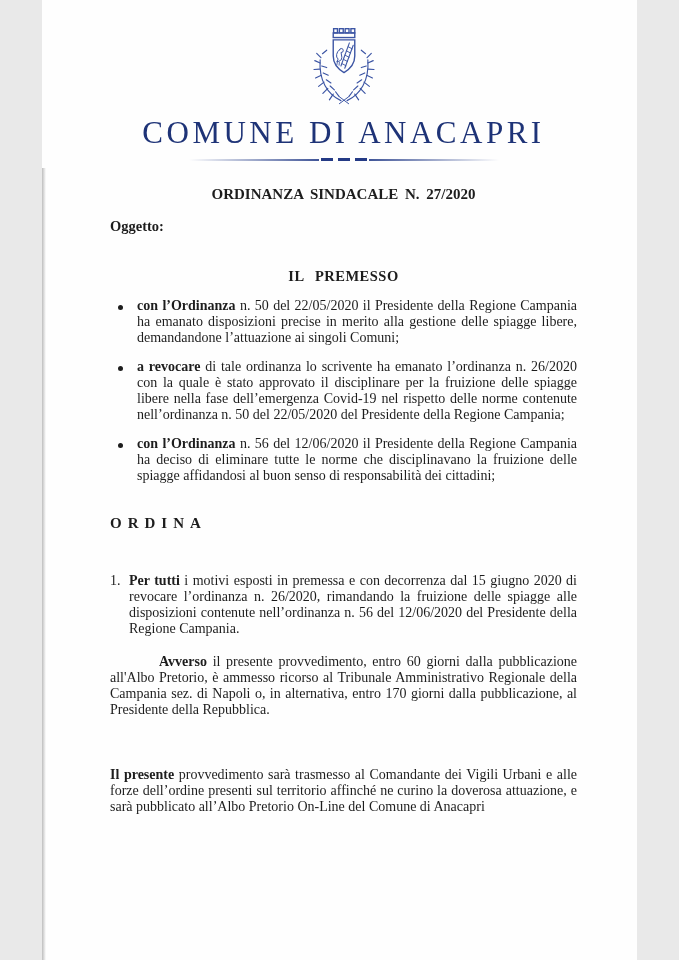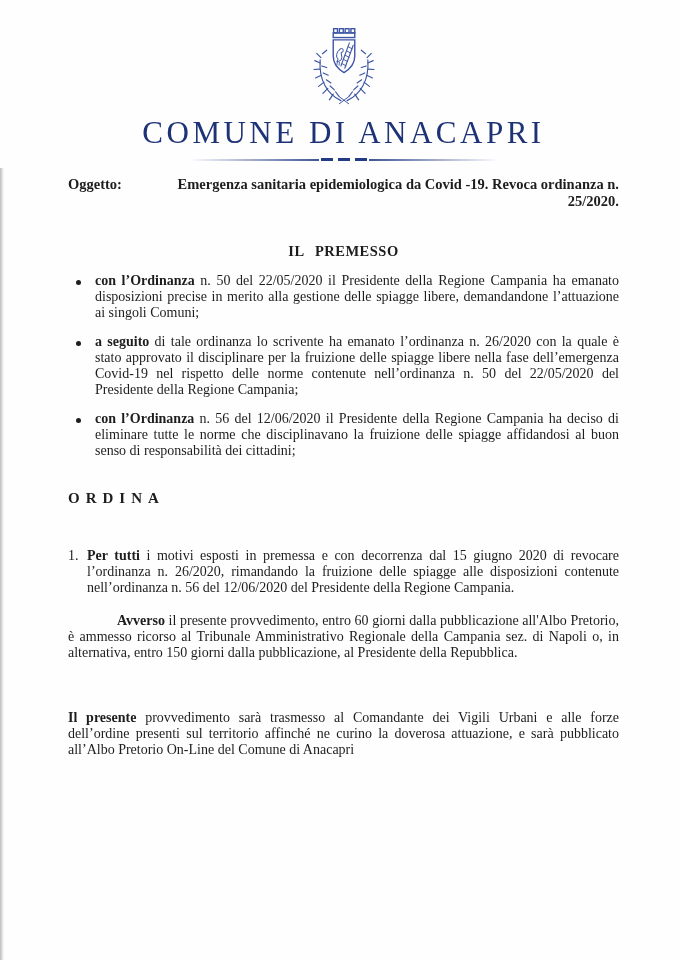--- a/index.html
+++ b/index.html
@@ -1,19 +1,19 @@
 <!DOCTYPE html>
 <html lang="it"><head>
 <meta charset="utf-8">
 <style>
   * { margin: 0; padding: 0; box-sizing: border-box; }
   html, body { background: #e9e9e9; }
   .page {
     position: relative;
-    width: 679px;
+    width: 595px;
     height: 960px;
     margin: 0 auto;
     background: #fefefe;
     font-family: "Liberation Serif", "DejaVu Serif", serif;
     color: #1d1d1d;
     overflow: hidden;
   }
   .scan-edge {
     position: absolute;
     left: 0; top: 168px; bottom: 0;
@@ -161,57 +161,57 @@
         <span class="taper"></span>
         <span class="dashes">
             <i></i>
             <i></i>
             <i></i>
           </span>
         <span class="taper right"></span>
       </div>
     </div>
 
+    <div class="ord-title">ORDINANZA SINDACALE N. 27/2020</div>
 
     <div class="subject-row">
       <span class="subject-label">Oggetto:</span>
-      <span class="subject-text">Emergenza sanitaria epidemiologica da Covid -19. Revoca ordinanza n. 25/2020.</span>
     </div>
 
     <div class="issuer-heading">IL PREMESSO</div>
 
 
     <ul class="premises">
       <li class="body-text">
         <span class="bullet"></span>
         <strong>con l’Ordinanza</strong><span> n. 50 del 22/05/2020 il Presidente della Regione Campania ha emanato disposizioni precise in merito alla gestione delle spiagge libere, demandandone l’attuazione ai singoli Comuni;</span>
       </li>
       <li class="body-text">
         <span class="bullet"></span>
-        <strong>a seguito</strong><span> di tale ordinanza lo scrivente ha emanato l’ordinanza n. 26/2020 con la quale è stato approvato il disciplinare per la fruizione delle spiagge libere nella fase dell’emergenza Covid-19 nel rispetto delle norme contenute nell’ordinanza n. 50 del 22/05/2020 del Presidente della Regione Campania;</span>
+        <strong>a revocare</strong><span> di tale ordinanza lo scrivente ha emanato l’ordinanza n. 26/2020 con la quale è stato approvato il disciplinare per la fruizione delle spiagge libere nella fase dell’emergenza Covid-19 nel rispetto delle norme contenute nell’ordinanza n. 50 del 22/05/2020 del Presidente della Regione Campania;</span>
       </li>
       <li class="body-text">
         <span class="bullet"></span>
         <strong>con l’Ordinanza</strong><span> n. 56 del 12/06/2020 il Presidente della Regione Campania ha deciso di eliminare tutte le norme che disciplinavano la fruizione delle spiagge affidandosi al buon senso di responsabilità dei cittadini;</span>
       </li>
     </ul>
 
     <div class="order-heading">ORDINA</div>
 
     <div class="order-list">
       <div class="order-item body-text">
         <span class="item-number">1.</span>
         <div class="item-text">
           <strong>Per tutti</strong><span> i motivi esposti in premessa e con decorrenza dal 15 giugno 2020 di revocare l’ordinanza n. 26/2020, rimandando la fruizione delle spiagge alle disposizioni contenute nell’ordinanza n. 56 del 12/06/2020 del Presidente della Regione Campania.</span>
         </div>
       </div>
     </div>
 
     <p class="body-text appeal-par">
-      <strong class="lead-indent">Avverso</strong><span> il presente provvedimento, entro 60 giorni dalla pubblicazione all'Albo Pretorio, è ammesso ricorso al Tribunale Amministrativo Regionale della Campania sez. di Napoli o, in alternativa, entro 150 giorni dalla pubblicazione, al Presidente della Repubblica.</span>
+      <strong class="lead-indent">Avverso</strong><span> il presente provvedimento, entro 60 giorni dalla pubblicazione all'Albo Pretorio, è ammesso ricorso al Tribunale Amministrativo Regionale della Campania sez. di Napoli o, in alternativa, entro 170 giorni dalla pubblicazione, al Presidente della Repubblica.</span>
     </p>
 
     <p class="body-text closing-par">
       <strong>Il presente</strong><span> provvedimento sarà trasmesso al Comandante dei Vigili Urbani e alle forze dell’ordine presenti sul territorio affinché ne curino la doverosa attuazione, e sarà pubblicato all’Albo Pretorio On-Line del Comune di Anacapri</span>
     </p>
 
   </div>
 </div>
 
 </body></html>

